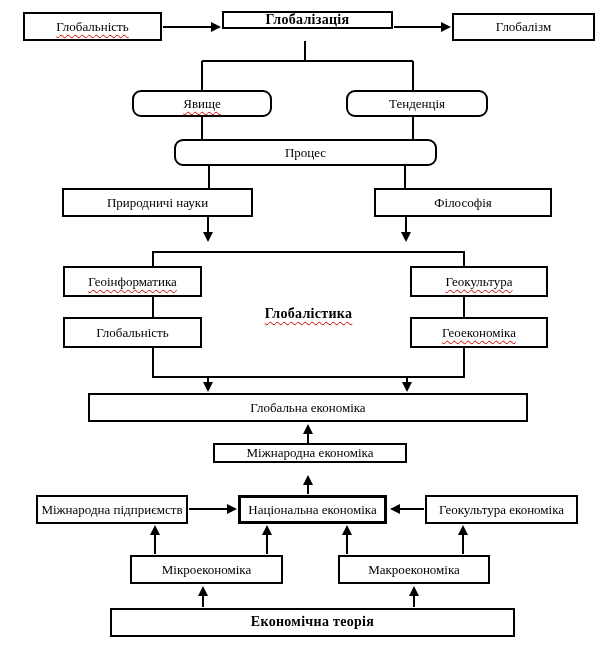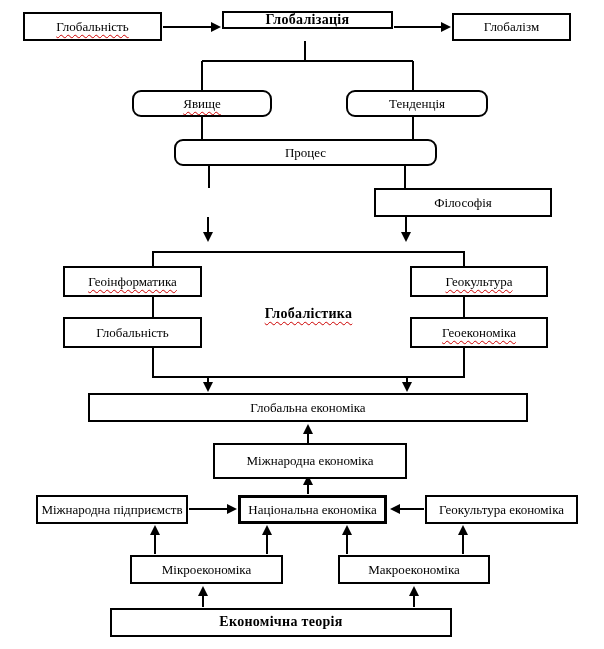--- a/index.html
+++ b/index.html
@@ -67,34 +67,37 @@
       <line x1="414" y1="607" x2="414" y2="595" stroke="#000000" stroke-width="2"></line>
       <polygon points="414,586 409,596 419,596" fill="#000000"></polygon>
     </svg>
 
   <div class="node" style="left:23px;top:12px;width:139px;height:29px">
     <span class="lbl sp">Глобальність</span>
   </div>
   <div class="node bold" style="left:222px;top:11px;width:171px;height:18px">
     <span class="lbl">Глобалізація</span>
   </div>
-  <div class="node" style="left:452px;top:13px;width:119px;height:28px">
+  <div class="node" style="left:452px;top:13px;width:143px;height:28px">
     <span class="lbl">Глобалізм</span>
   </div>
 
   <div class="node rounded" style="left:132px;top:90px;width:140px;height:27px">
     <span class="lbl sp">Явище</span>
   </div>
   <div class="node rounded" style="left:346px;top:90px;width:142px;height:27px">
     <span class="lbl">Тенденція</span>
   </div>
   <div class="node rounded" style="left:174px;top:139px;width:263px;height:27px">
     <span class="lbl">Процес</span>
   </div>
 
+  <div class="node" style="left:62px;top:188px;width:191px;height:29px">
+    <span class="lbl">Природничі науки</span>
+  </div>
   <div class="node" style="left:374px;top:188px;width:178px;height:29px">
     <span class="lbl">Філософія</span>
   </div>
 
   <div class="node bigbox bold" style="left:152px;top:243px;width:313px;height:127px">
     <span class="lbl sp">Глобалістика</span>
   </div>
   <div class="node" style="left:63px;top:266px;width:139px;height:31px">
     <span class="lbl sp">Геоінформатика</span>
   </div>
@@ -104,38 +107,38 @@
   <div class="node" style="left:410px;top:317px;width:138px;height:31px">
     <span class="lbl sp">Геоекономіка</span>
   </div>
   <div class="node" style="left:410px;top:266px;width:138px;height:31px">
     <span class="lbl sp">Геокультура</span>
   </div>
 
   <div class="node" style="left:88px;top:393px;width:440px;height:29px">
     <span class="lbl">Глобальна економіка</span>
   </div>
-  <div class="node" style="left:213px;top:443px;width:194px;height:36px">
+  <div class="node" style="left:213px;top:443px;width:194px;height:20px">
     <span class="lbl">Міжнародна економіка</span>
   </div>
 
   <div class="node" style="left:36px;top:495px;width:152px;height:29px">
     <span class="lbl">Міжнародна підприємств</span>
   </div>
   <div class="node thick" style="left:238px;top:495px;width:149px;height:29px">
     <span class="lbl">Національна економіка</span>
   </div>
   <div class="node" style="left:425px;top:495px;width:153px;height:29px">
     <span class="lbl">Геокультура економіка</span>
   </div>
 
   <div class="node" style="left:130px;top:555px;width:153px;height:29px">
     <span class="lbl">Мікроекономіка</span>
   </div>
   <div class="node" style="left:338px;top:555px;width:152px;height:29px">
     <span class="lbl">Макроекономіка</span>
   </div>
 
-  <div class="node bold" style="left:110px;top:608px;width:342px;height:29px">
+  <div class="node bold" style="left:110px;top:608px;width:405px;height:29px">
     <span class="lbl">Економічна теорія</span>
   </div>
 
 </div>
 
 </body></html>

